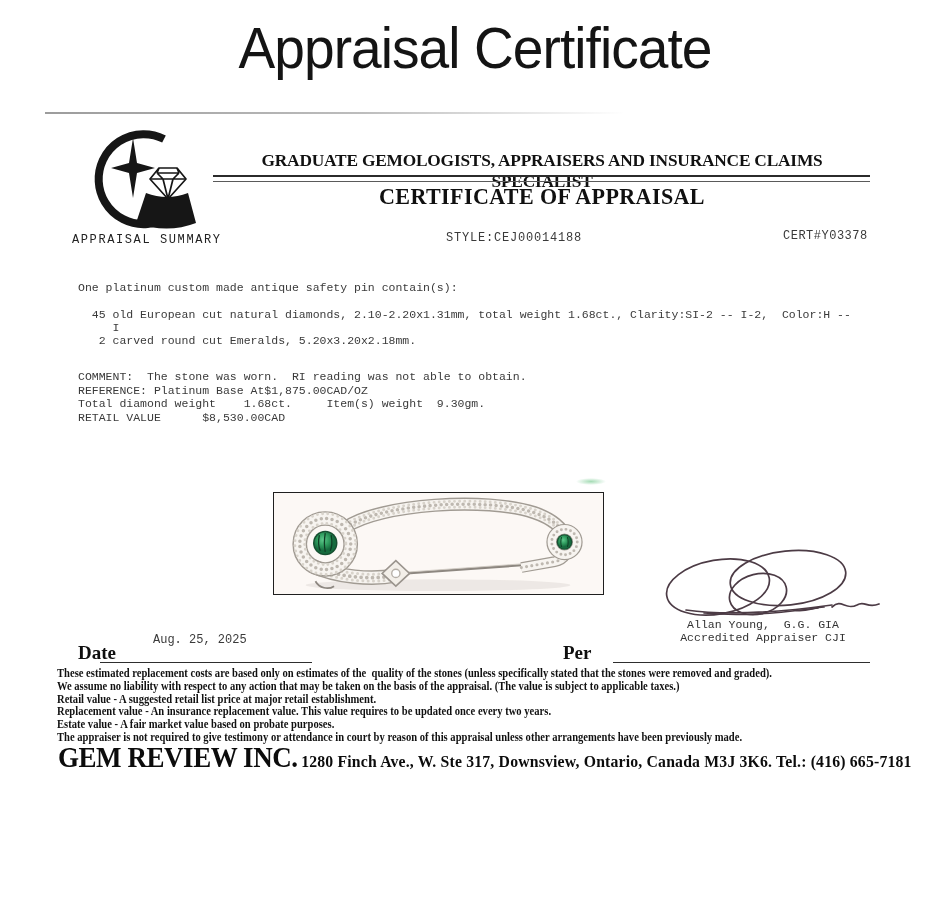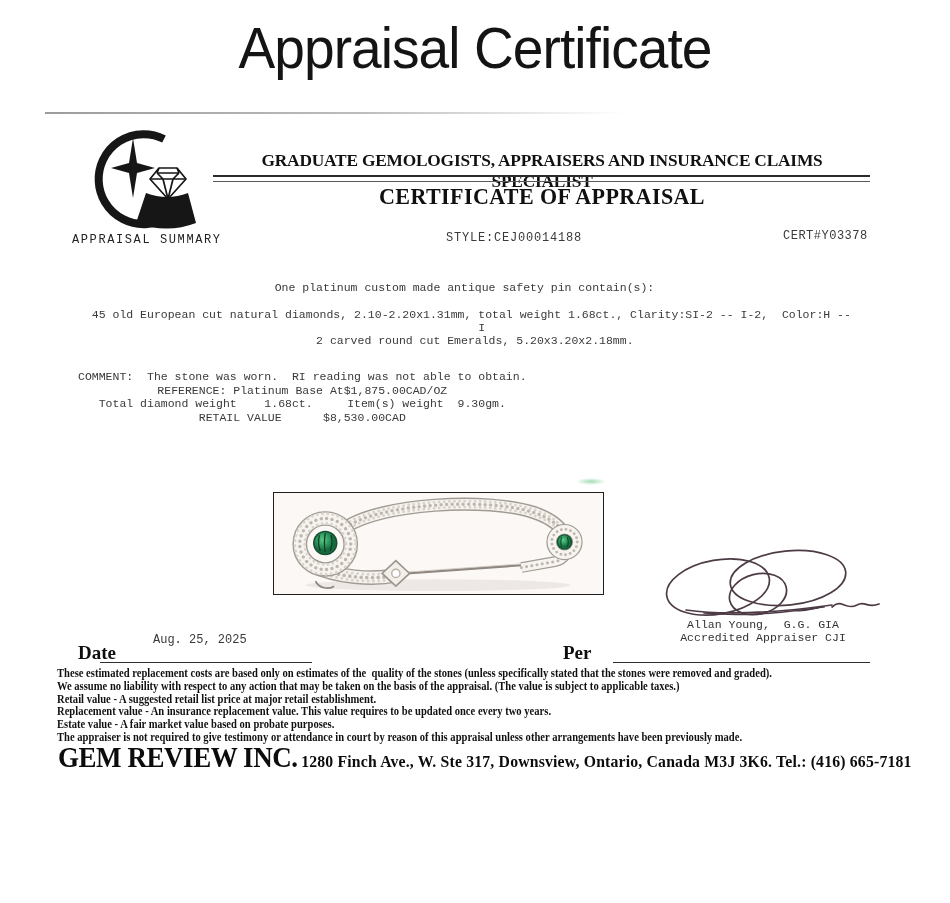--- a/index.html
+++ b/index.html
@@ -23,21 +23,21 @@
   .header-rule{left:213px;top:175px;width:657px;height:4px;
     border-top:2.6px solid #2b2b2b;border-bottom:1.2px solid #5a5a5a;}
   .certificate-title{left:208px;top:184px;width:668px;text-align:center;
     font-size:22.5px;font-weight:bold;letter-spacing:0.4px;color:#101010;transform:scaleX(0.98);}
 
   .mono{font-family:"Liberation Mono", monospace;color:#3a3a3a;}
   .style-number{left:414px;top:231px;font-size:12px;letter-spacing:0.8px;margin-left:32px;}
   .cert-number{left:783px;top:229px;font-size:12px;letter-spacing:0.5px;text-align:center;}
 
   .pre-block{white-space:pre;font-family:"Liberation Mono", monospace;color:#3a3a3a;
-    font-size:11.5px;line-height:13.3px;text-align:center;}
+    font-size:11.5px;line-height:13.3px;}
   .item-description{left:78px;top:281px;}
   .valuation-summary{left:78px;top:370px;line-height:13.5px;}
 
   .photo-frame{left:273px;top:492px;width:331px;height:103px;
     border:1.6px solid #1f1f1f;background:#fcf8f5;box-sizing:border-box;}
   .photo-frame svg{display:block;width:100%;height:100%;}
   .green-smudge{left:576px;top:478px;width:30px;height:7px;border-radius:50%;
     background:radial-gradient(closest-side,rgba(90,190,120,0.55),rgba(90,190,120,0));}
 
   .signature-wrap{left:646px;top:547px;width:250px;height:75px;}

